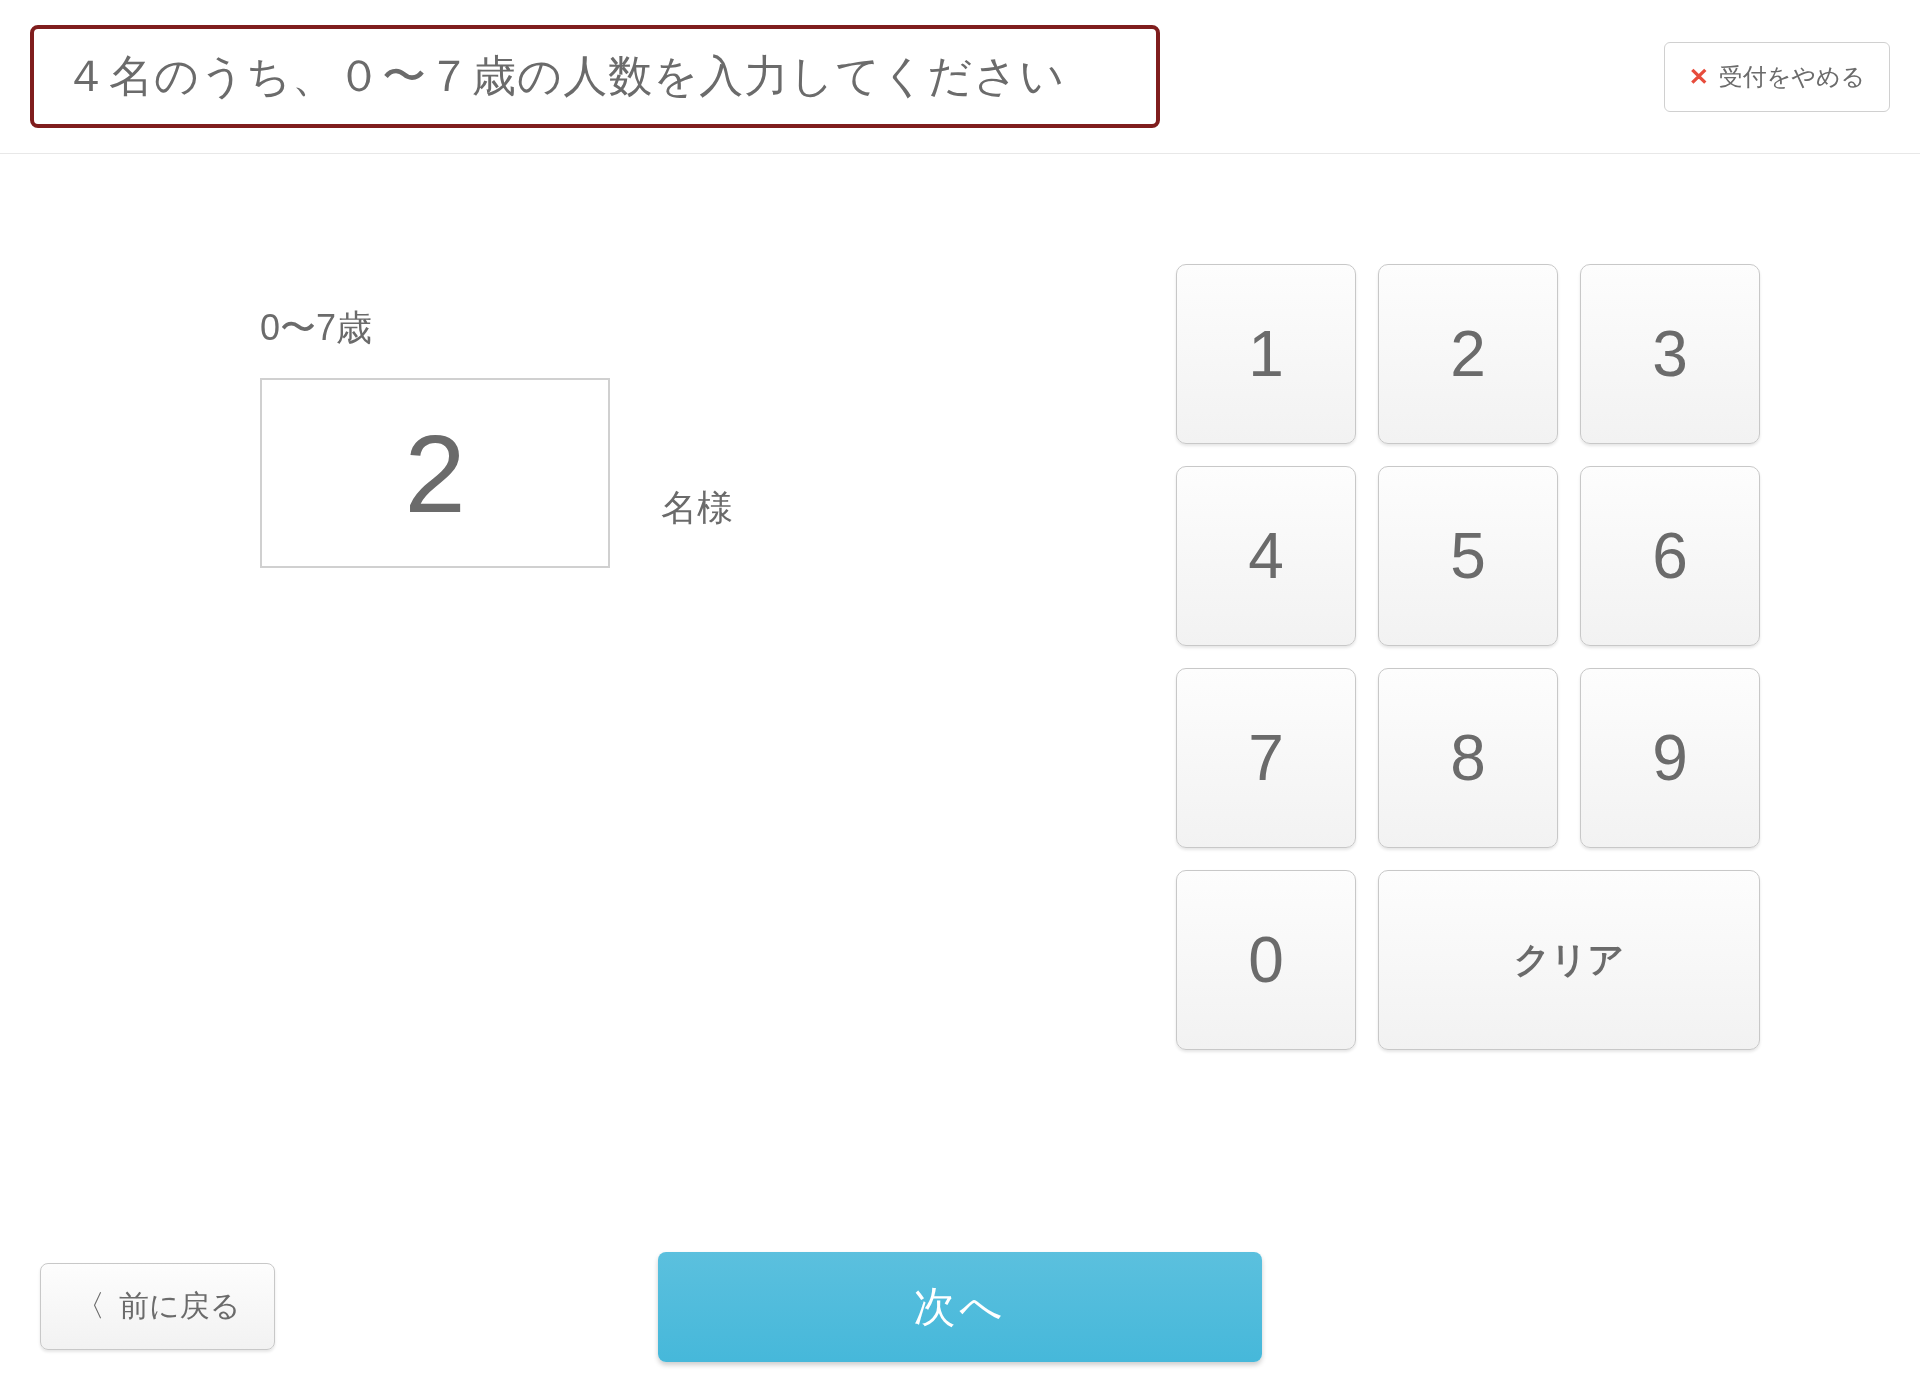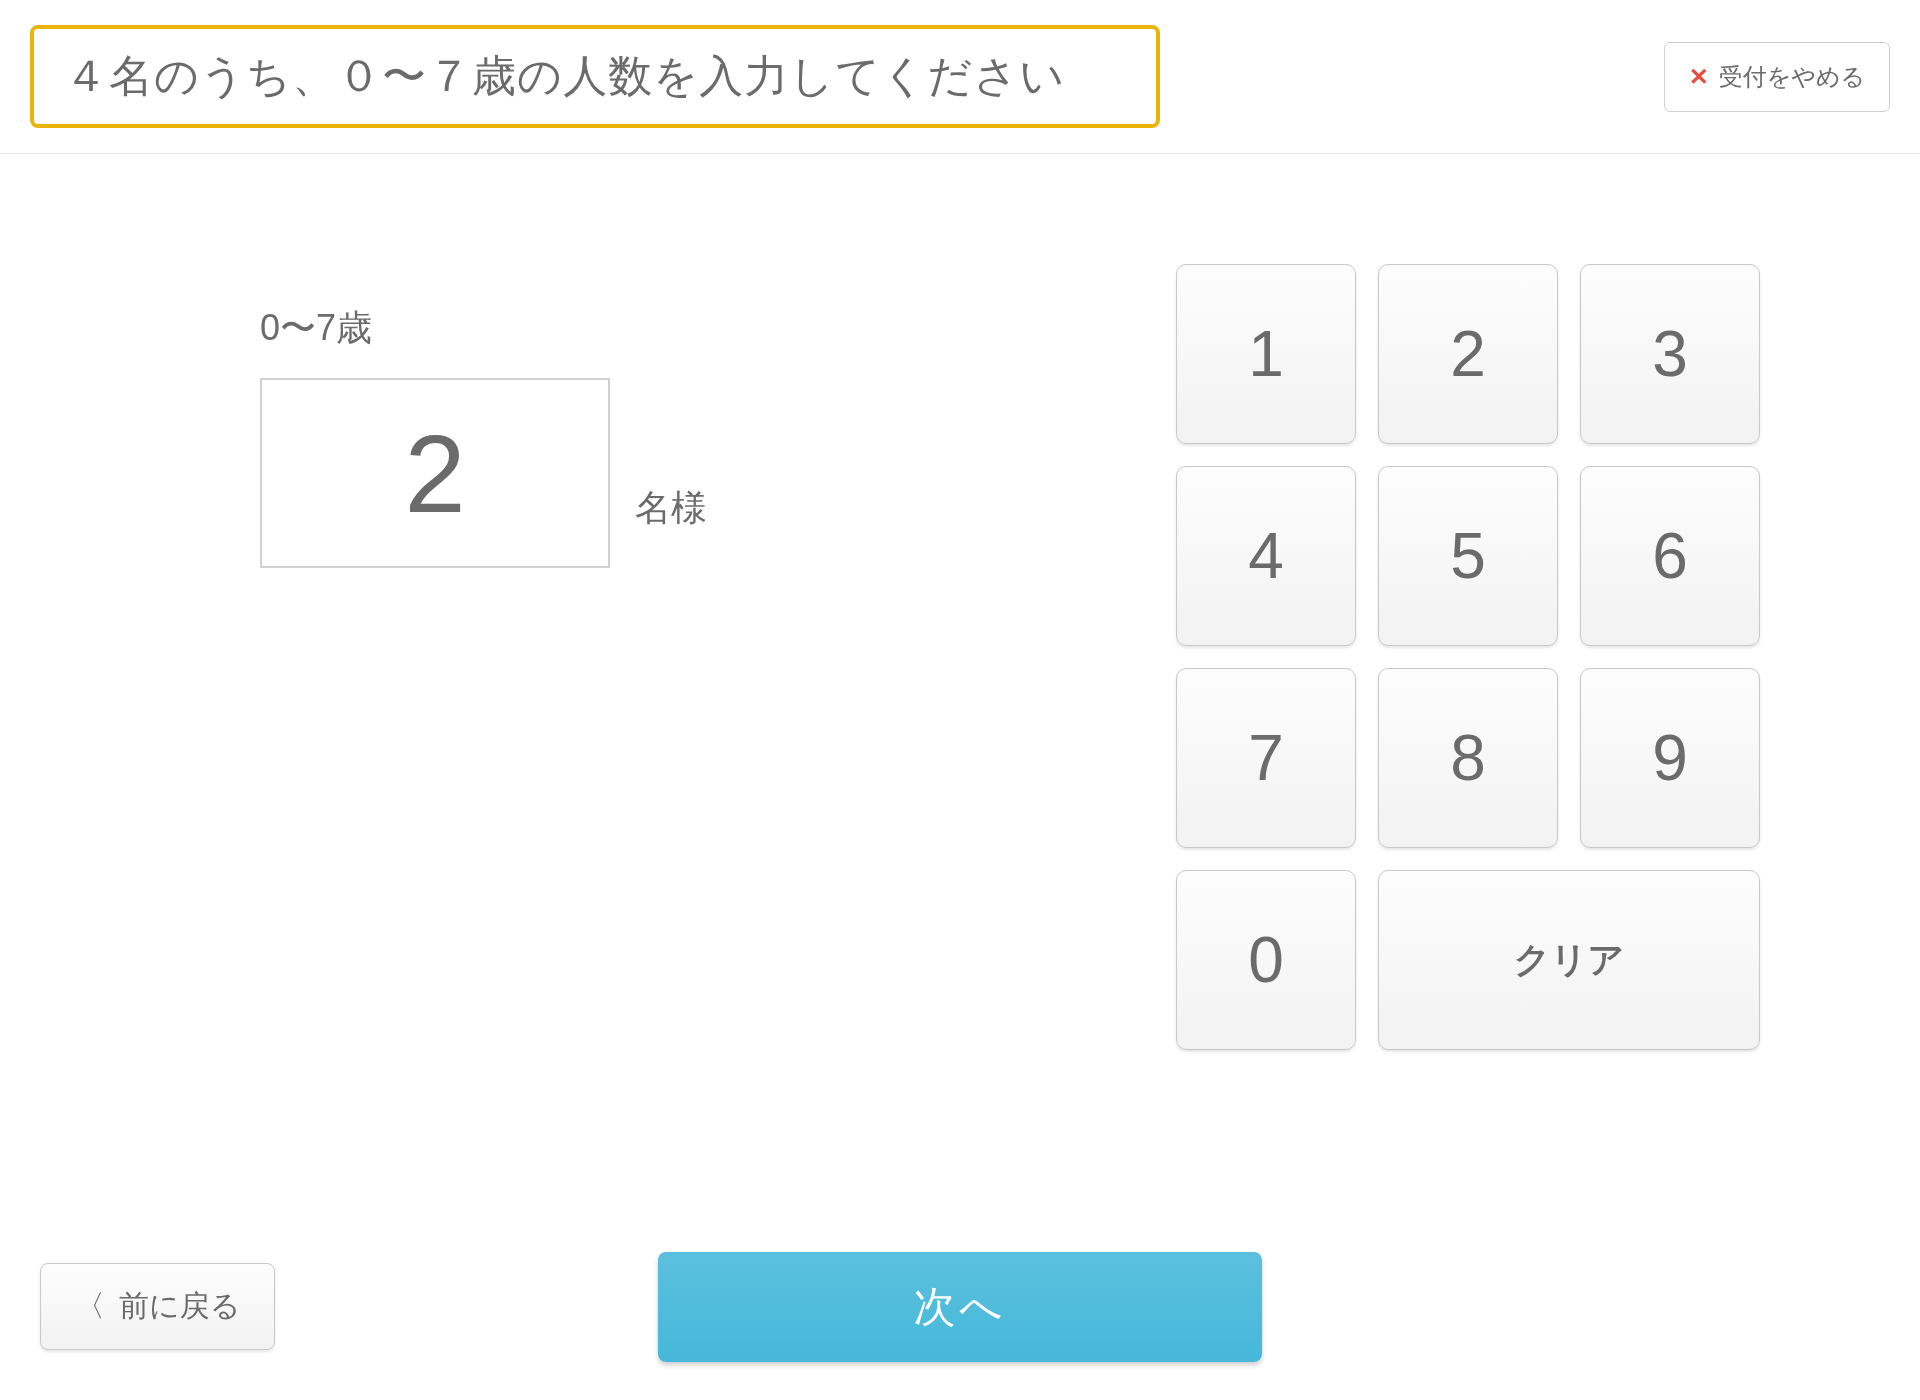--- a/index.html
+++ b/index.html
@@ -18,21 +18,21 @@
     
     .header {
       display: flex;
       align-items: center;
       justify-content: space-between;
       padding: 25px 30px;
       border-bottom: 1px solid #e8e8e8;
     }
     
     .prompt-box {
-      border: 4px solid #eab308;
+      border: 4px solid #7f1d1d;
       border-radius: 8px;
       padding: 18px 30px;
       flex: 1;
       max-width: 1130px;
     }
     
     .prompt-text {
       font-size: 44px;
       color: #6b6b6b;
       font-weight: 400;
@@ -92,20 +92,21 @@
       justify-content: center;
       font-size: 110px;
       color: #6b6b6b;
       font-weight: 300;
     }
     
     .suffix {
       font-size: 36px;
       color: #6b6b6b;
       padding-bottom: 35px;
+      margin-left: 26px;
     }
     
     .keypad {
       display: grid;
       grid-template-columns: repeat(3, 180px);
       grid-auto-rows: 180px;
       gap: 22px;
       padding-right: 100px;
     }
     

